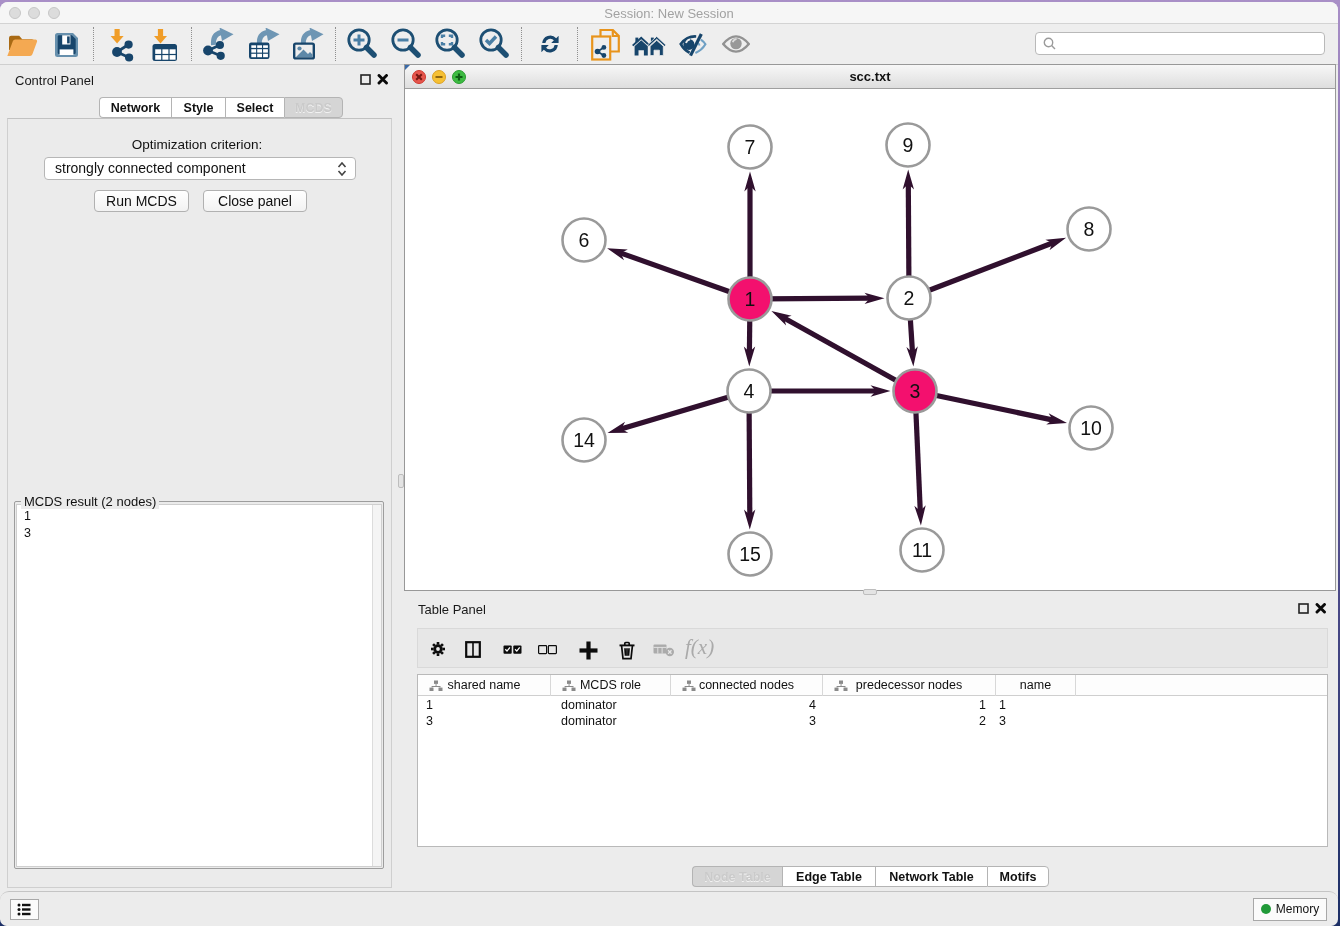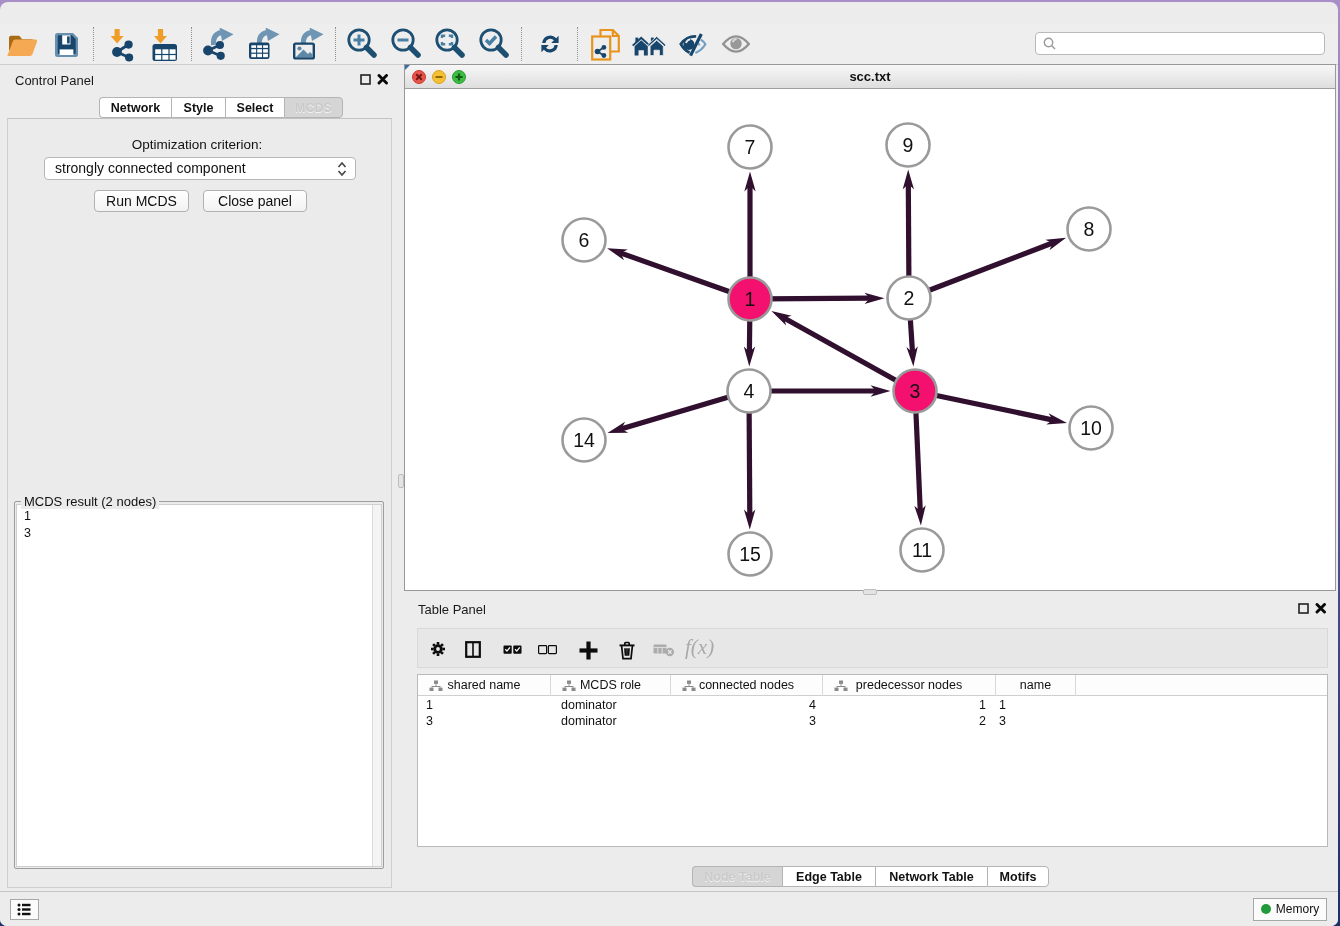--- a/index.html
+++ b/index.html
@@ -38,28 +38,34 @@
 .mbtn { position:absolute; top:5px; width:14px; height:14px; border-radius:50%; }
 .tpanel { position:absolute; left:405px; top:595px; right:2px; bottom:35px; background:#ececec; }
 .ttool { position:absolute; left:12px; top:31px; right:8px; height:40px; background:#e7e7e7; border:1px solid #d9d9d9; }
 .tgrid { position:absolute; left:12px; top:77px; right:8px; height:173px; background:#fff; border:1px solid #b9b9b9; }
 .thead { position:absolute; left:0; top:0; right:0; height:21px; background:#fdfdfd; border-bottom:1px solid #cfcfcf; font-size:12.5px; color:#111; }
 .thcell { position:absolute; top:0; height:21px; border-right:1px solid #d8d8d8; text-align:center; line-height:20px; }
 .trow { position:absolute; left:0; right:0; height:16px; font-size:12.5px; color:#111; }
 .btabs { position:absolute; bottom:4px; width:100%; text-align:center; }
 .hicon { position:absolute; top:5px; }
 .trow span { line-height:16px; }
-.statusbar { position:absolute; left:0; right:0; bottom:0; height:35px; background:#ececec; border-top:1px solid #c4c4c4; }
+.statusbar { position:absolute; left:0; right:0; bottom:0; height:35px; background:#ececec; border-top:1px solid #c4c4c4;border-radius:9px; }
 .listbtn { position:absolute; left:10px; top:7px; width:29px; height:21px; background:#fbfbfb; border:1px solid #a8a8a8; }
 .membtn { position:absolute; right:11px; top:6px; width:74px; height:23px; background:#fbfbfb; border:1px solid #a8a8a8; font-size:12px; line-height:21px; text-align:center; color:#111; }
 svg { display:block; }
 </style>
 </head>
 <body>
 <div class="window">
+  <div class="titlebar">
+    <div class="tl" style="left:9px;"></div>
+    <div class="tl" style="left:28px;"></div>
+    <div class="tl" style="left:48px;"></div>
+    <div class="title">Session: New Session</div>
+  </div>
   <div class="toolbar" id="toolbar">
     <div class="tsep" style="left:93px"></div>
     <div class="tsep" style="left:191px"></div>
     <div class="tsep" style="left:335px"></div>
     <div class="tsep" style="left:521px"></div>
     <div class="tsep" style="left:577px"></div>
     <svg class="ticon" style="left:7px;top:6px" width="31" height="27" viewBox="0 0 31 27">
       <path d="M2 8 a2.2 2.2 0 0 1 2.2 -2.2 h8 l3 3.4 h9.6 a2.2 2.2 0 0 1 2.2 2.2 V20 H2 Z" fill="#a96a14"></path>
       <path d="M0.3 26 L5.8 11.2 a2.6 2.6 0 0 1 2.4 -1.7 H28.5 a1.6 1.6 0 0 1 1.5 2.2 L25.4 24.3 a2.6 2.6 0 0 1 -2.4 1.7 Z" fill="#f4a952"></path>
     </svg>

